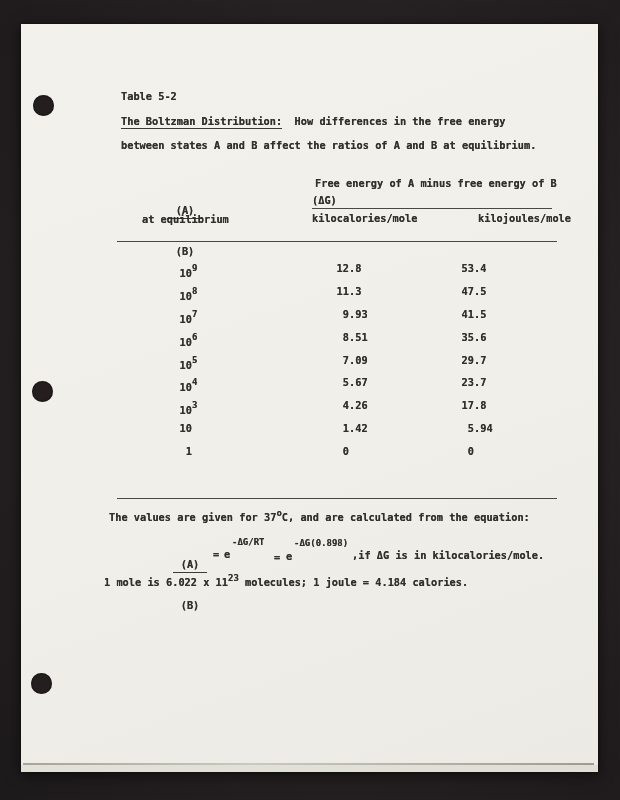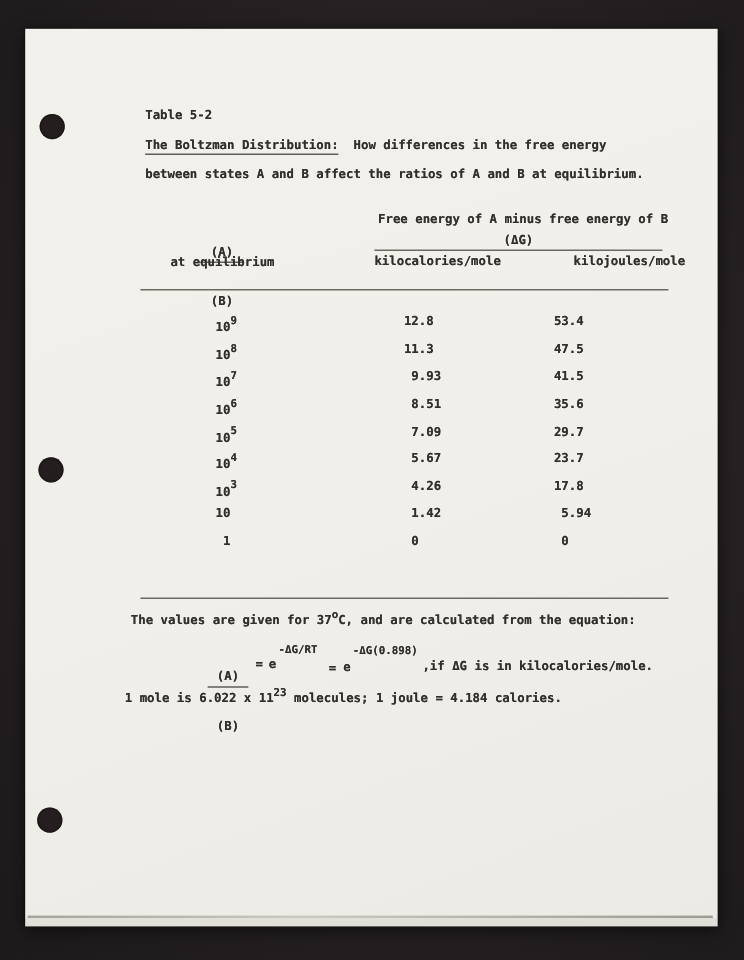--- a/index.html
+++ b/index.html
@@ -46,21 +46,21 @@
   .frac .num { display:block; border-bottom:1.2px solid #3c3a35; padding:0 2px 0.5px 2px; }
   .frac .den { display:block; padding-top:0.5px; }
 
   
   .table-label { left:100px; top:66px; }
   .title1 { left:100px; top:91px; }
   .title2 { left:100px; top:115px; }
   .ratio-frac { left:146px; top:154px; width:36px; }
   .ratio-caption { left:121px; top:189px; }
   .energy-h1 { left:294px; top:153px;text-align:center; }
-  .energy-h2 { left:291px; top:170px; width:240px; text-align:center; }
+  .energy-h2 { left:291px; top:170px; width:240px; }
   .energy-underline { left:291px; top:184px; width:240px; }
   .col-kcal { left:291px; top:188px; }
   .col-kj { left:421px; top:188px;margin-left:36px; }
   .head-rule { left:96px; top:217px; width:440px; }
 
   
   .tbody { position:absolute; left:0; top:236px; width:577px; }
   .row { position:relative; height:22.9px; }
   .cell { position:absolute; white-space:pre; font-size:10.3px; line-height:13px;
           font-weight:600; color:#312f2b; text-shadow:0 0 .5px rgba(45,43,38,.75); }

